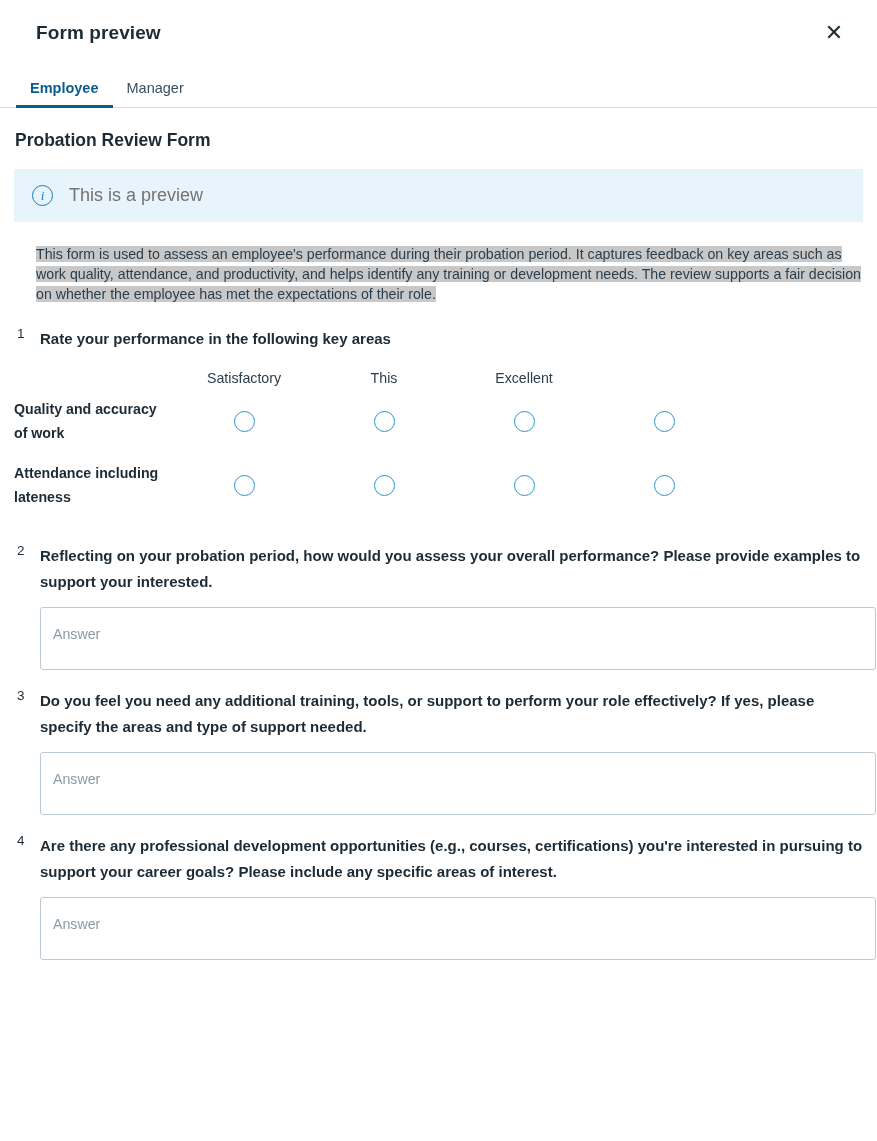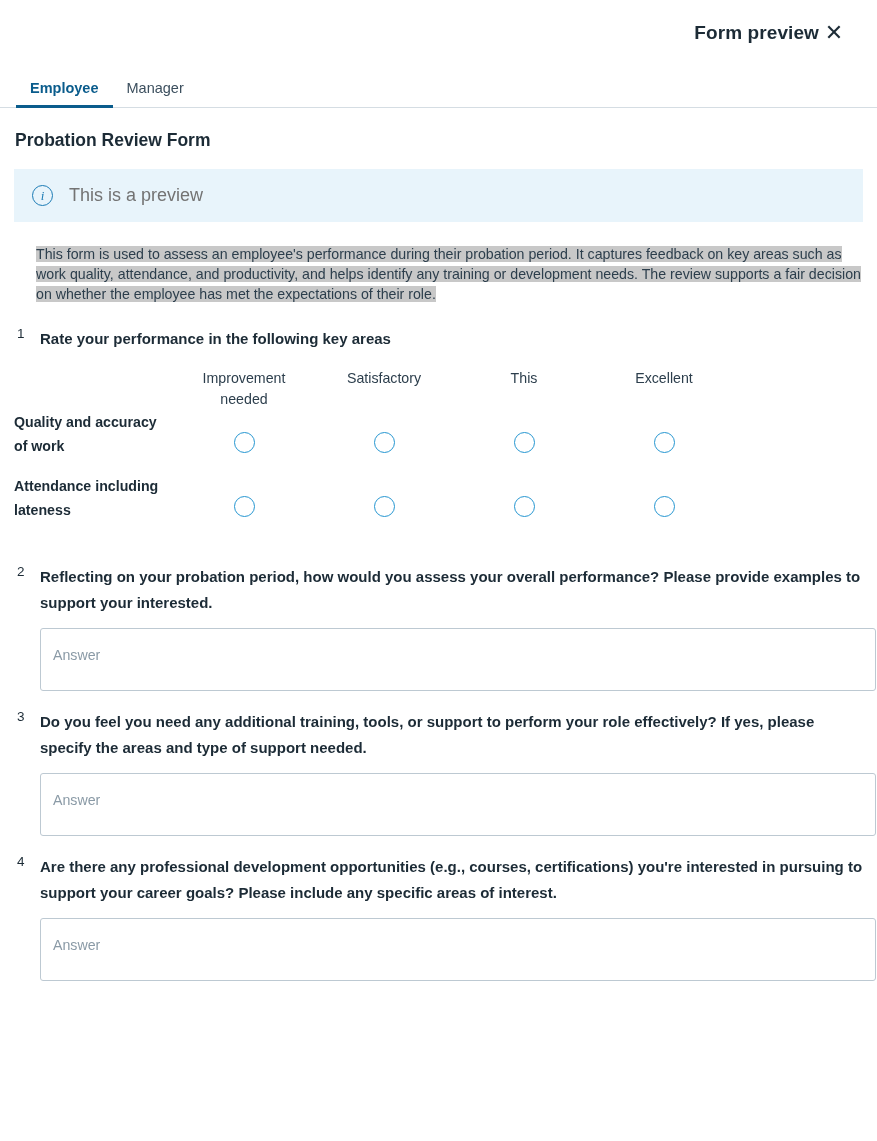--- a/index.html
+++ b/index.html
@@ -21,21 +21,21 @@
     width: 877px;
     min-height: 1141px;
     background: #fff;
     position: relative;
   }
 
   
   .modal-header {
     display: flex;
     align-items: flex-start;
-    justify-content: flex-end;
+    justify-content: space-between;
     padding: 18px 28px 0 36px;
     height: 62px;
   }
   .modal-title {
     font-size: 19px;
     font-weight: bold;
     color: #1c2b36;
     letter-spacing: .1px;
     margin-top: 4px;
   }
@@ -178,20 +178,21 @@
     width: 140px;
     flex: none;
     text-align: center;
     font-size: 14.2px;
     color: #2c3e4c;
     line-height: 21px;
     padding: 0 6px;
   }
   .matrix-row {
     display: flex;
+    align-items: center;
     min-height: 64px;
   }
   .matrix-row-label {
     width: 160px;
     flex: none;
     font-size: 14.2px;
     font-weight: bold;
     color: #1c2b36;
     line-height: 24px;
     padding-right: 8px;
@@ -263,21 +264,20 @@
       <div class="question">
         <div class="q-num">1</div>
         <div class="q-body">
           <div class="q-text">Rate your performance in the following key areas</div>
         </div>
       </div>
 
       <div class="matrix">
         <div class="matrix-head">
           <div class="matrix-label-col"></div>
-          <div class="matrix-col">Improvement needed</div>
           <div class="matrix-col">Satisfactory</div>
           <div class="matrix-col">This</div>
           <div class="matrix-col">Excellent</div>
         </div>
 
         <div class="matrix-row">
           <div class="matrix-row-label">Quality and accuracy of work</div>
           <div class="radio-cell">
               <span class="radio"></span>
             </div>

